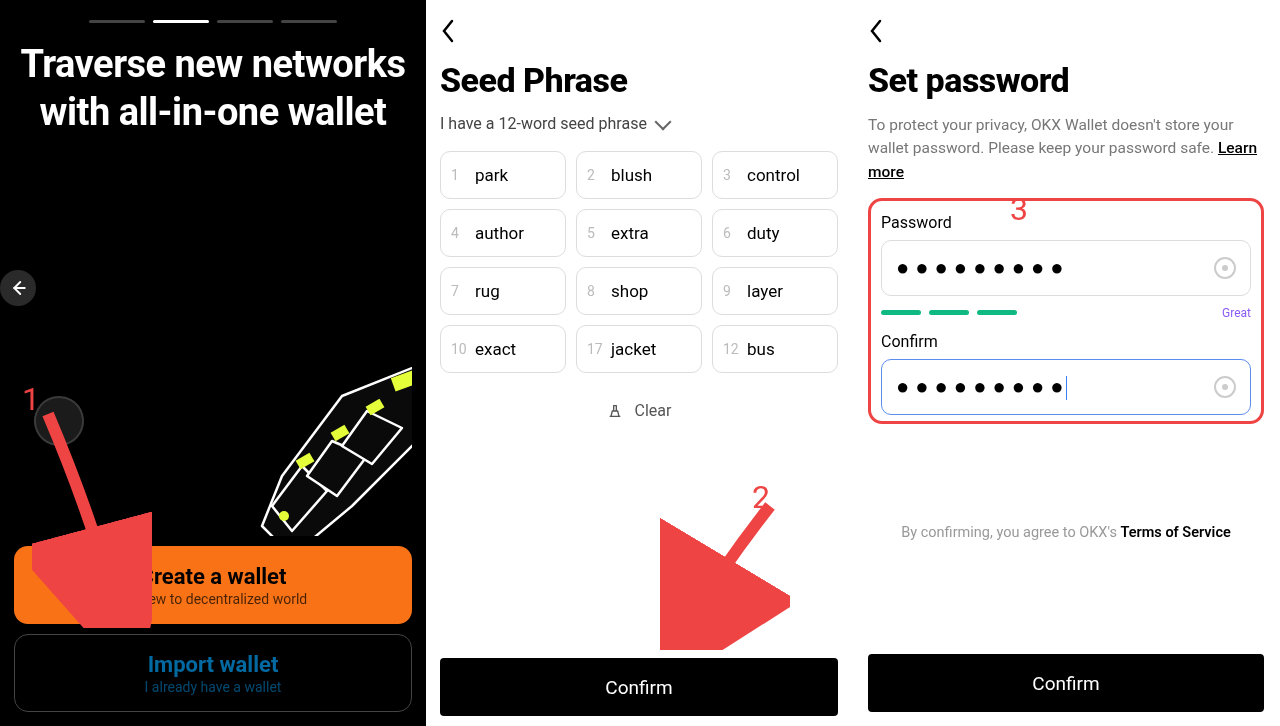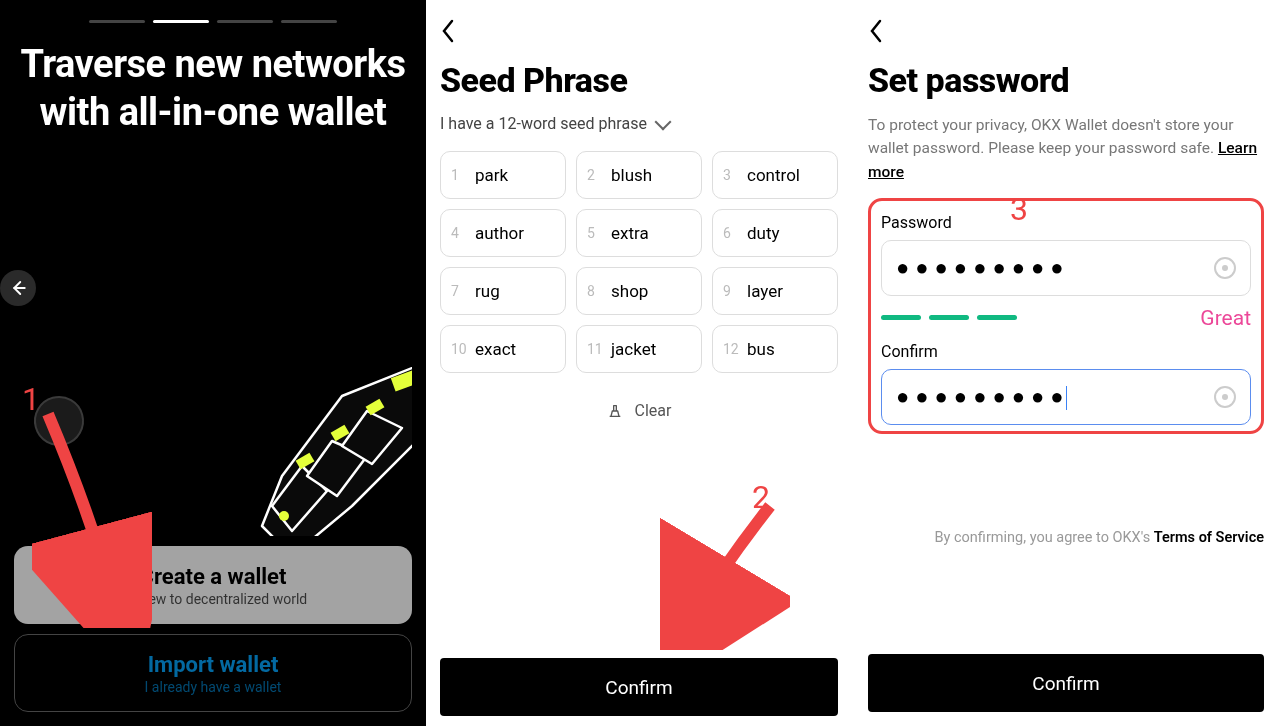--- a/index.html
+++ b/index.html
@@ -8,21 +8,21 @@
 
 
 .s1{width:426px;background:#000;color:#fff;padding:20px 14px 14px}
 .s1 .dots{display:flex;gap:8px;justify-content:center;margin-bottom:18px}
 .s1 .dots span{width:56px;height:3px;background:#444;border-radius:2px}
 .s1 .dots span.active{background:#fff}
 .s1 h1{font-size:38px;font-weight:700;text-align:center;line-height:1.25;letter-spacing:-.5px}
 .s1 .hero{flex:1;position:relative;margin:20px 0 0;overflow:hidden}
 .s1 .back{position:absolute;left:0;top:270px;width:36px;height:36px;border-radius:50%;background:#2a2a2a;display:flex;align-items:center;justify-content:center;color:#fff;font-size:20px;z-index:5}
 .s1 .btn{height:78px;border-radius:14px;display:flex;flex-direction:column;align-items:center;justify-content:center;margin-top:10px;cursor:pointer}
-.s1 .btn.primary{background:#a3a3a3;color:#000}
+.s1 .btn.primary{background:#f97316;color:#000}
 .s1 .btn.secondary{background:#000;color:#0369a1;border:1.5px solid #444}
 .s1 .btn .t{font-size:22px;font-weight:700}
 .s1 .btn .s{font-size:14px;opacity:.7;margin-top:2px}
 .coin{position:absolute;border-radius:50%;background:#1b1b1b;border:2px solid #3a3a3a}
 .coin.c1{width:50px;height:50px;left:20px;top:240px;transform:rotate(-15deg)}
 .coin.c2{width:70px;height:70px;left:60px;top:370px;background:#0d0d0d;border:2px solid #555}
 .hand{position:absolute;right:-30px;top:200px;width:300px;height:220px}
 
 
 .s2{width:426px;padding:12px 14px 10px}
@@ -44,22 +44,22 @@
 .formbox{border:3px solid #ef4444;border-radius:14px;padding:10px 10px 6px}
 .lbl{font-size:16px;margin:2px 0 8px}
 .pw{border:1px solid #ddd;border-radius:10px;height:56px;display:flex;align-items:center;padding:0 14px;gap:10px}
 .pw.focus{border:1.5px solid #5b8def}
 .pw .dots{flex:1;font-size:22px;letter-spacing:6px}
 .pw .eye{color:#ccc;width:22px;height:22px;border:2px solid #ccc;border-radius:50%;position:relative}
 .pw .eye::after{content:"";position:absolute;inset:6px;border-radius:50%;background:#ccc}
 .cursor{display:inline-block;width:1.5px;height:24px;background:#3b82f6;vertical-align:middle;margin-left:-4px}
 .strength{display:flex;align-items:center;gap:8px;margin:10px 0 12px}
 .strength .bar{width:40px;height:5px;background:#10b981;border-radius:3px}
-.strength .lbl2{margin-left:auto;color:#ec4899;font-size:21px}
-.tos{color:#999;font-size:14.5px;text-align:right;margin-top:auto;margin-bottom:12px}
+.strength .lbl2{margin-left:auto;color:#8b5cf6;font-size:12px}
+.tos{color:#999;font-size:14.5px;text-align:center;margin-top:auto;margin-bottom:12px}
 .tos b{color:#000;font-weight:600}
 
 
 .anno-num{position:absolute;color:#ef4444;font-size:32px;font-weight:400;z-index:30}
 .arrow{position:absolute;z-index:29}
 .arrow svg{display:block}
 </style>
 </head>
 <body>
 
@@ -156,21 +156,21 @@
       </div>
       <div class="word">
         <span class="n">9</span>
         <span class="w">layer</span>
       </div>
       <div class="word">
         <span class="n">10</span>
         <span class="w">exact</span>
       </div>
       <div class="word">
-        <span class="n">11</span>
+        <span class="n">17</span>
         <span class="w">jacket</span>
       </div>
       <div class="word">
         <span class="n">12</span>
         <span class="w">bus</span>
       </div>
     </div>
   <div class="clear">
     <svg width="16" height="16" viewBox="0 0 24 24">
         <path d="M4 20h16M6 20l2-8h8l2 8M10 12V4h4v8" stroke="#555" stroke-width="2" fill="none" stroke-linejoin="round"></path>

